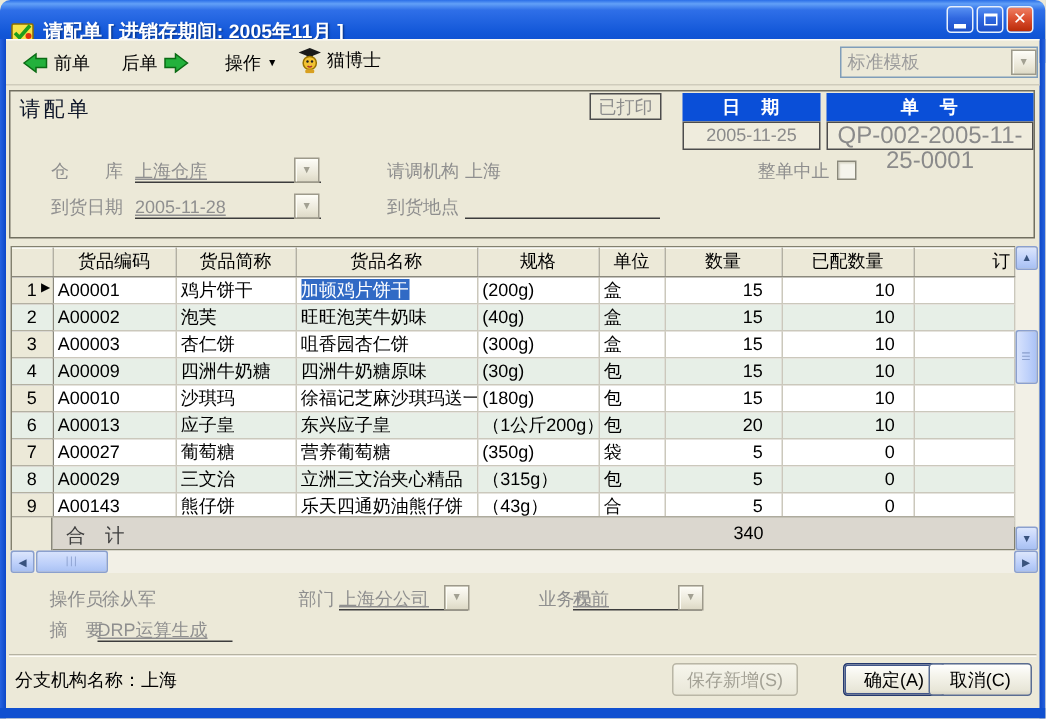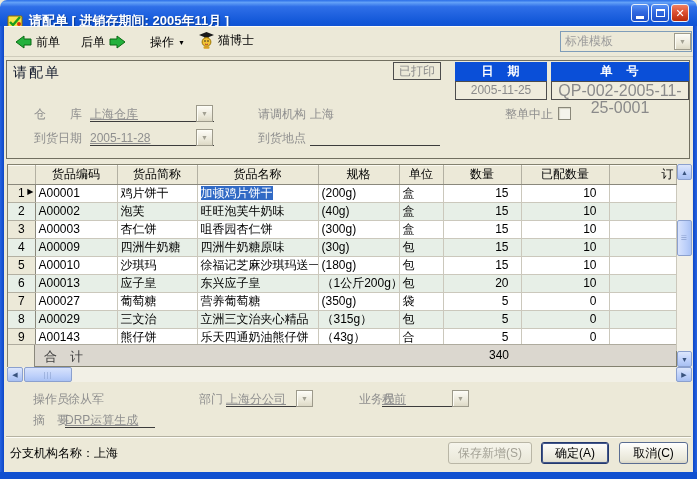--- a/index.html
+++ b/index.html
@@ -78,21 +78,21 @@
   .sb-thumb { position:absolute; border:1px solid #8ba0ce; border-radius:2px;
     background:linear-gradient(90deg,#d7e2fc,#bdd0fa 60%,#aac2f4); display:flex; align-items:center; justify-content:center;
     color:#8ba0ce; font-size:7px; letter-spacing:1px; }
   .hscroll .sb-thumb { background:linear-gradient(180deg,#d7e2fc,#bdd0fa 60%,#aac2f4); }
 
   
   .sep { left:6px; top:436px; width:685px; height:2px; border-top:1px solid #b5b2a2; border-bottom:1px solid #fdfcf6; }
   .statusbar-text { left:10px; top:445px; color:#000; }
   .xp-btn { position:absolute; height:22px; border:1px solid #5a6d92; border-radius:3px;
     background:linear-gradient(180deg,#ffffff,#f4f3ea 40%,#e8e6d8 85%,#d9d6c6); text-align:center; line-height:20px; cursor:default; }
-  .xp-btn.default { border:1px solid #24396e; box-shadow:0 0 0 1px #41568a inset; }
+  .xp-btn.default { border:1px solid #24396e; box-shadow:0 0 0 1px #41568a inset;margin-left:21px; }
   .xp-btn.disabled { color:#a3a195; border-color:#b9b6a6; background:linear-gradient(180deg,#f6f5ec,#e9e7d8); }
 </style>
 </head>
 <body>
 
 <div class="window">
 
   <div class="abs titlebar">
     <svg class="app-icon" viewBox="0 0 16 16">
       <rect x="1" y="3" width="14" height="11" rx="1" fill="#f6e24a" stroke="#8a6d00"></rect>

